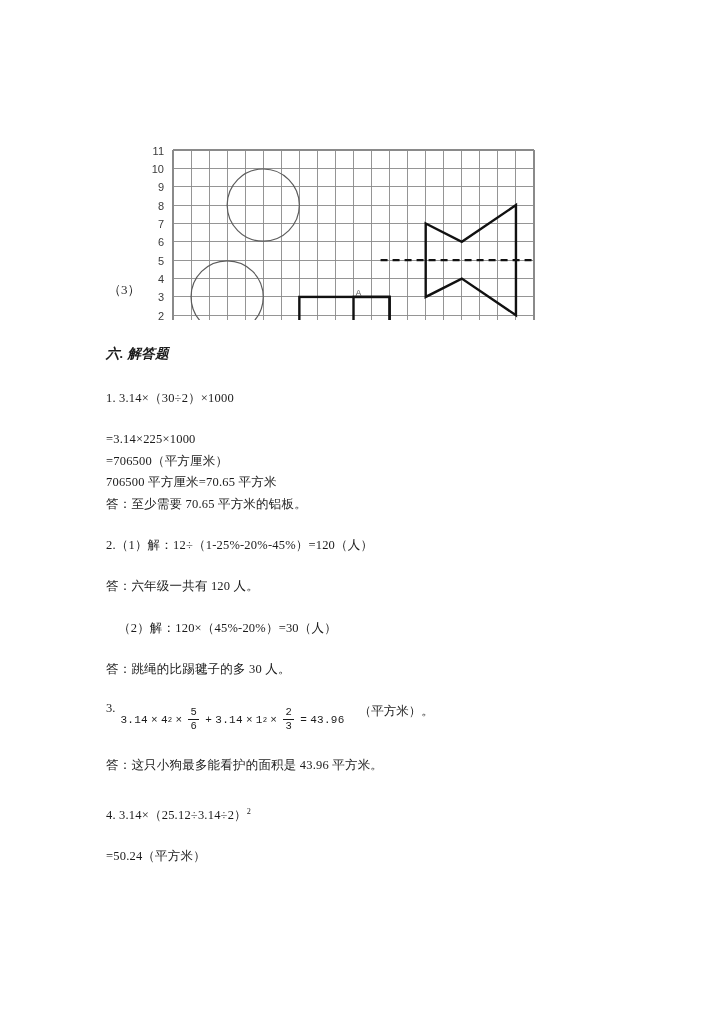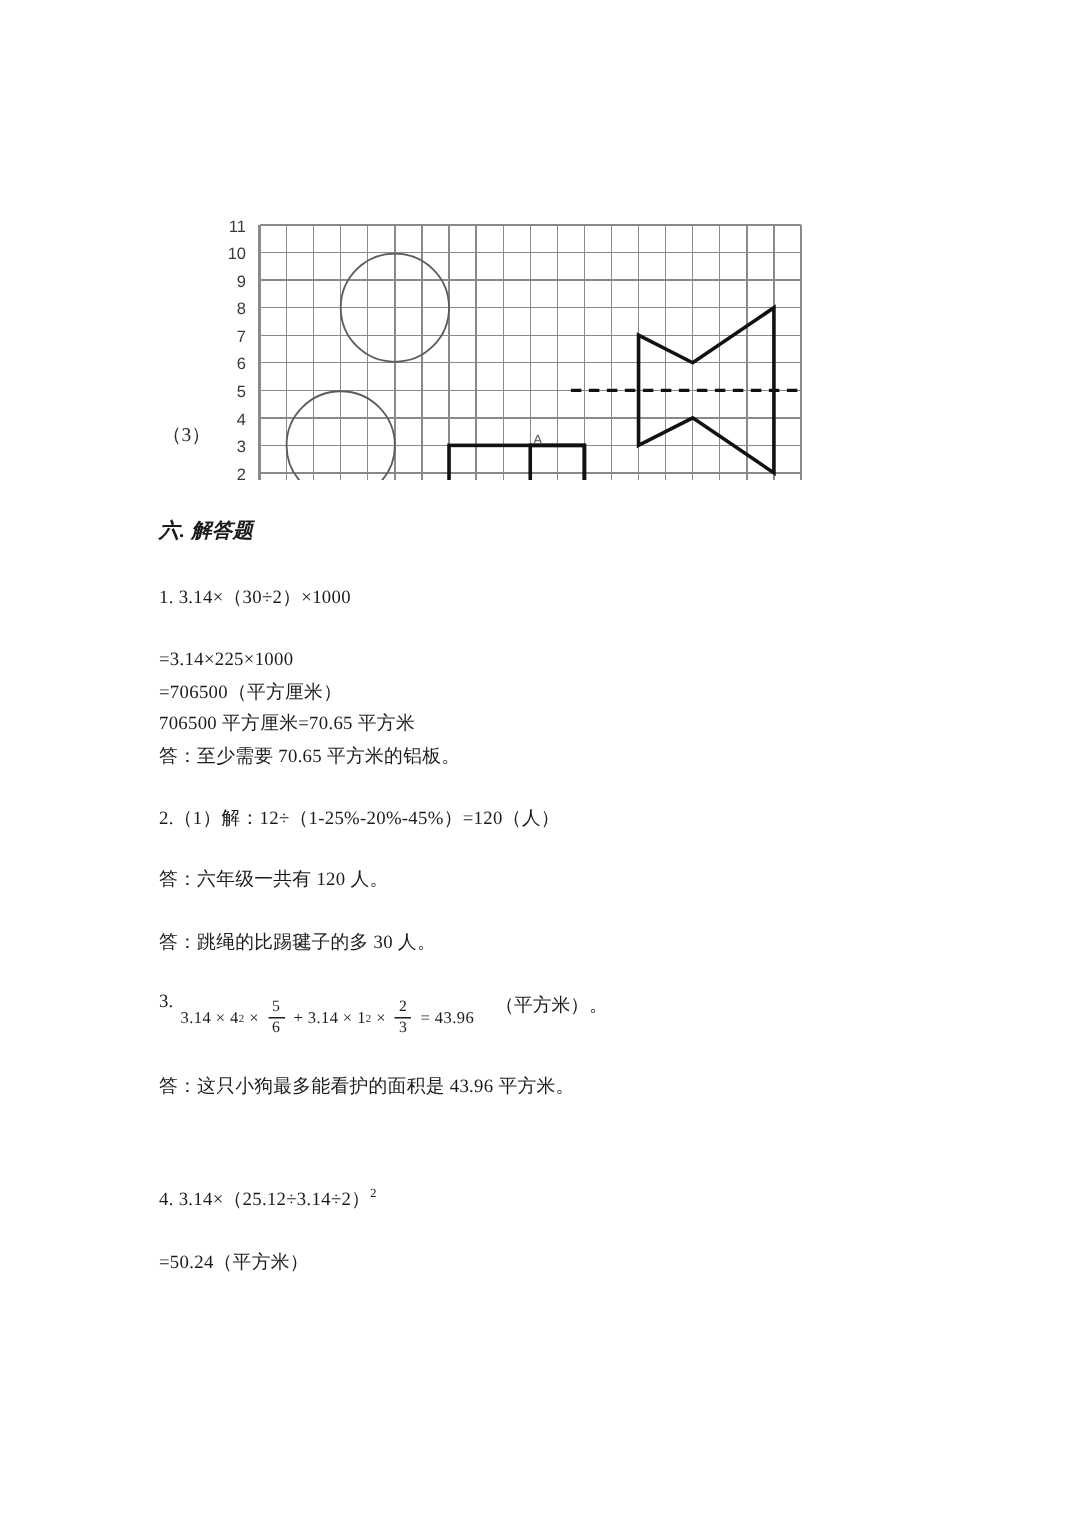--- a/index.html
+++ b/index.html
@@ -62,21 +62,21 @@
     line-height: 1.55;
     margin: 0 0 22px 0;
     letter-spacing: 0.2px;
   }
   .para.tight {
     margin-bottom: 2px;
   }
   .para.indent {
     text-indent: 12px;
   }
-  .gap-xl { margin-bottom: 56px; }
+  .gap-xl { margin-bottom: 30px; }
 
   sup {
     font-size: 0.66em;
     vertical-align: super;
     line-height: 0;
   }
 
   
   .formula-row {
     display: flex;
@@ -85,21 +85,21 @@
     font-size: 12.5px;
   }
   .formula-idx {
     padding-top: 0px;
     margin-right: 5px;
   }
   .formula-body {
     display: inline-flex;
     align-items: center;
     font-size: 11px;
-    font-family: Liberation Serif, serif;
+    font-family: Liberation Mono, monospace;
     padding-top: 6px;
     letter-spacing: 0.3px;
   }
   .formula-body .op { margin: 0 3px; }
   .frac {
     display: inline-flex;
     flex-direction: column;
     align-items: center;
     margin: 0 3px;
     vertical-align: middle;
@@ -213,20 +213,21 @@
 
   <p class="para">1. 3.14×（30÷2）×1000</p>
 
   <p class="para tight">=3.14×225×1000</p>
   <p class="para tight">=706500（平方厘米）</p>
   <p class="para tight">706500 平方厘米=70.65 平方米</p>
   <p class="para">答：至少需要 70.65 平方米的铝板。</p>
 
   <p class="para">2.（1）解：12÷（1-25%-20%-45%）=120（人）</p>
   <p class="para">答：六年级一共有 120 人。</p>
+  <p class="para indent">（2）解：120×（45%-20%）=30（人）</p>
   <p class="para">答：跳绳的比踢毽子的多 30 人。</p>
 
   <div class="formula-row">
     <span class="formula-idx">3.</span>
     <span class="formula-body">
       <span>3.14</span>
       <span class="op">×</span>
       <span>4</span>
         <sup>2</sup>
       <span class="op">×</span>

